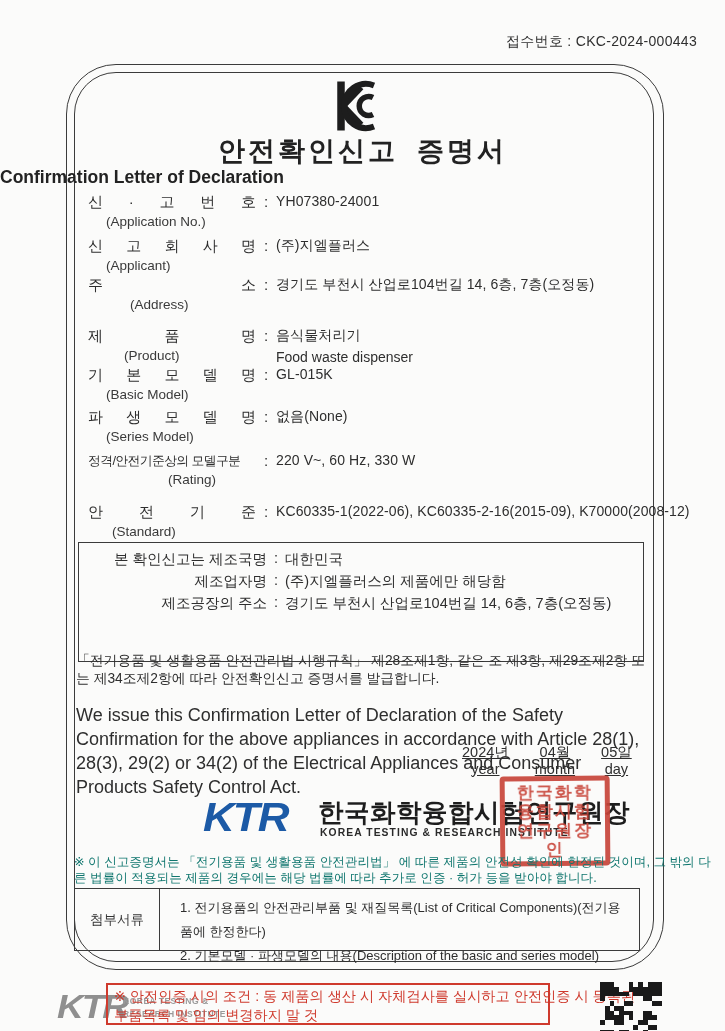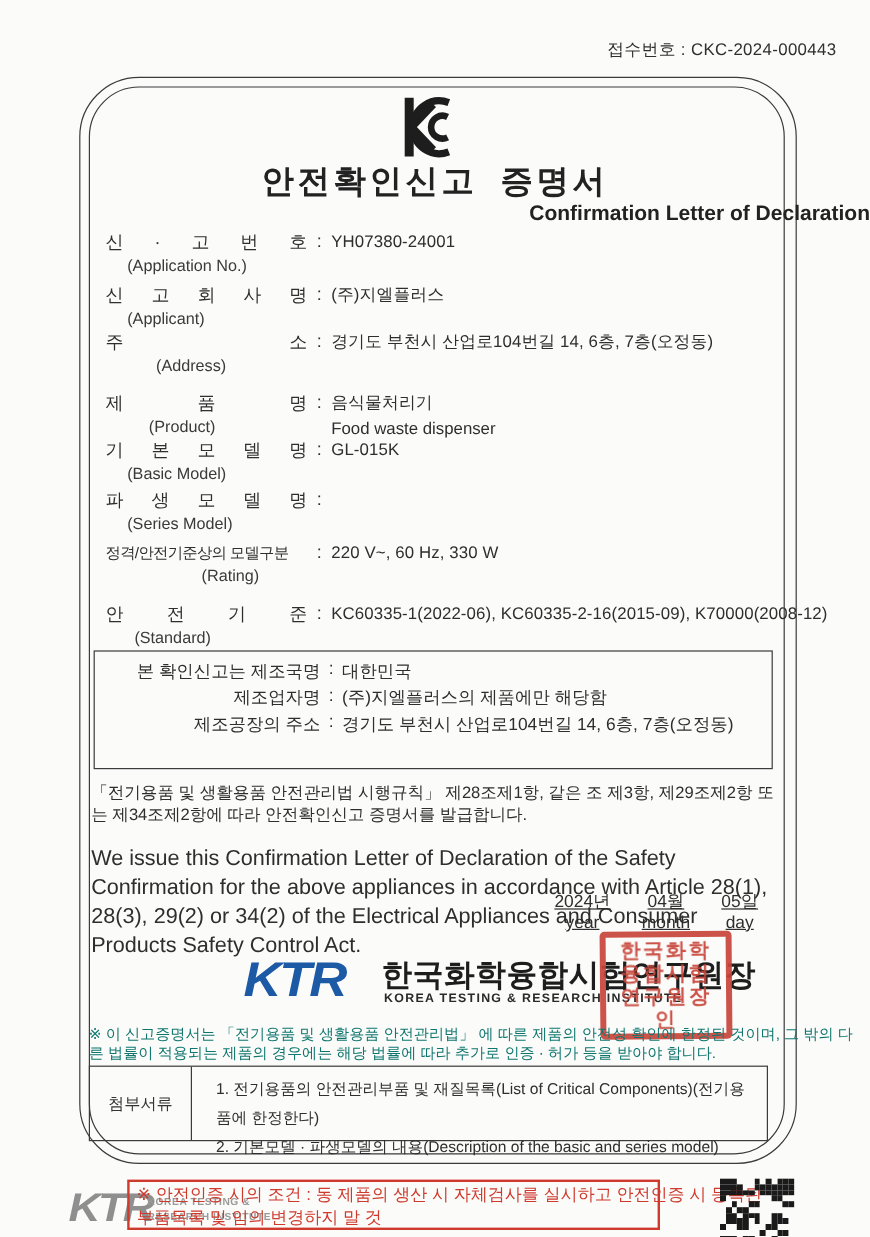--- a/index.html
+++ b/index.html
@@ -11,32 +11,32 @@
   .abs{position:absolute;}
   
   .receipt{top:33px;right:28px;font-size:14px;color:#2f2f2f;letter-spacing:.3px;}
   
   .frame-outer{left:66px;top:64px;width:596px;height:904px;border:1.6px solid #3b3b3b;border-radius:50px;}
   .frame-inner{left:74px;top:72px;width:578px;height:888px;border:1.5px solid #3b3b3b;border-radius:42px;}
   
   .kc{left:50%;top:80px;transform:translateX(-50%);}
   
   .title-ko{left:0;right:0;top:133px;text-align:center;font-size:27px;font-weight:bold;letter-spacing:3px;color:#222;font-family:Liberation Mono, monospace;}
-  .title-en{left:0;right:0;top:167px;text-align:right;font-size:17.5px;font-weight:600;color:#222;}
+  .title-en{left:0;right:0;top:167px;text-align:left;font-size:17.5px;font-weight:600;color:#222;}
   
   .frow{left:88px;width:560px;display:grid;grid-template-columns:168px 16px auto;column-gap:2px;font-size:15px;color:#2e2e2e;}
   .klabel{text-align:justify;text-align-last:justify;white-space:nowrap;overflow:hidden;}
   .klabel.tight{text-align-last:left;font-size:12.8px;letter-spacing:-.6px;line-height:1.4;}
   .colon{text-align:center;}
   .fvalue{font-size:14px;letter-spacing:.1px;white-space:nowrap;}
   .fsub{grid-column:1;font-size:13.5px;color:#3a3a3a;margin-top:2px;white-space:nowrap;}
   .fvalue2{grid-column:3;font-size:14px;margin-top:3px;}
   .ind1{padding-left:18px;} .ind2{padding-left:42px;} .ind3{padding-left:36px;} .ind4{padding-left:80px;} .ind5{padding-left:24px;}
   
-  .mbox{left:78px;top:542px;width:566px;height:99px;border:1.6px solid #3b3b3b;
+  .mbox{left:78px;top:542px;width:566px;height:120px;border:1.6px solid #3b3b3b;
         display:grid;grid-template-columns:182px 18px auto;align-content:start;
         padding:7px 6px 0 6px;box-sizing:border-box;font-size:14.5px;color:#2e2e2e;row-gap:3px;}
   .mlabel{text-align:right;white-space:nowrap;}
   .mval{white-space:nowrap;}
   
   .legal{left:76px;top:652px;width:574px;font-size:13.8px;line-height:1.32;color:#2e2e2e;}
   .legal .en{margin-top:16px;font-size:18px;}
   
   .date{left:462px;top:744px;display:flex;gap:26px;text-align:center;font-size:14.5px;color:#2e2e2e;}
   .date .unit{display:flex;flex-direction:column;line-height:1.15;text-decoration:underline;}
@@ -114,20 +114,21 @@
 </div>
 <div class="abs frow" style="top:366px">
   <span class="klabel">기 본 모 델 명</span>
     <span class="colon">:</span>
     <span class="fvalue">GL-015K</span>
   <span class="fsub ind1">(Basic Model)</span>
 </div>
 <div class="abs frow" style="top:408px">
   <span class="klabel">파 생 모 델 명</span>
     <span class="colon">:</span>
+    <span class="fvalue">없음(None)</span>
   <span class="fsub ind1">(Series Model)</span>
 </div>
 <div class="abs frow" style="top:452px">
   <span class="klabel tight">정격/안전기준상의 모델구분</span>
     <span class="colon">:</span>
     <span class="fvalue">220 V~, 60 Hz, 330 W</span>
   <span class="fsub ind4">(Rating)</span>
 </div>
 <div class="abs frow" style="top:503px">
   <span class="klabel">안 전 기 준</span>

